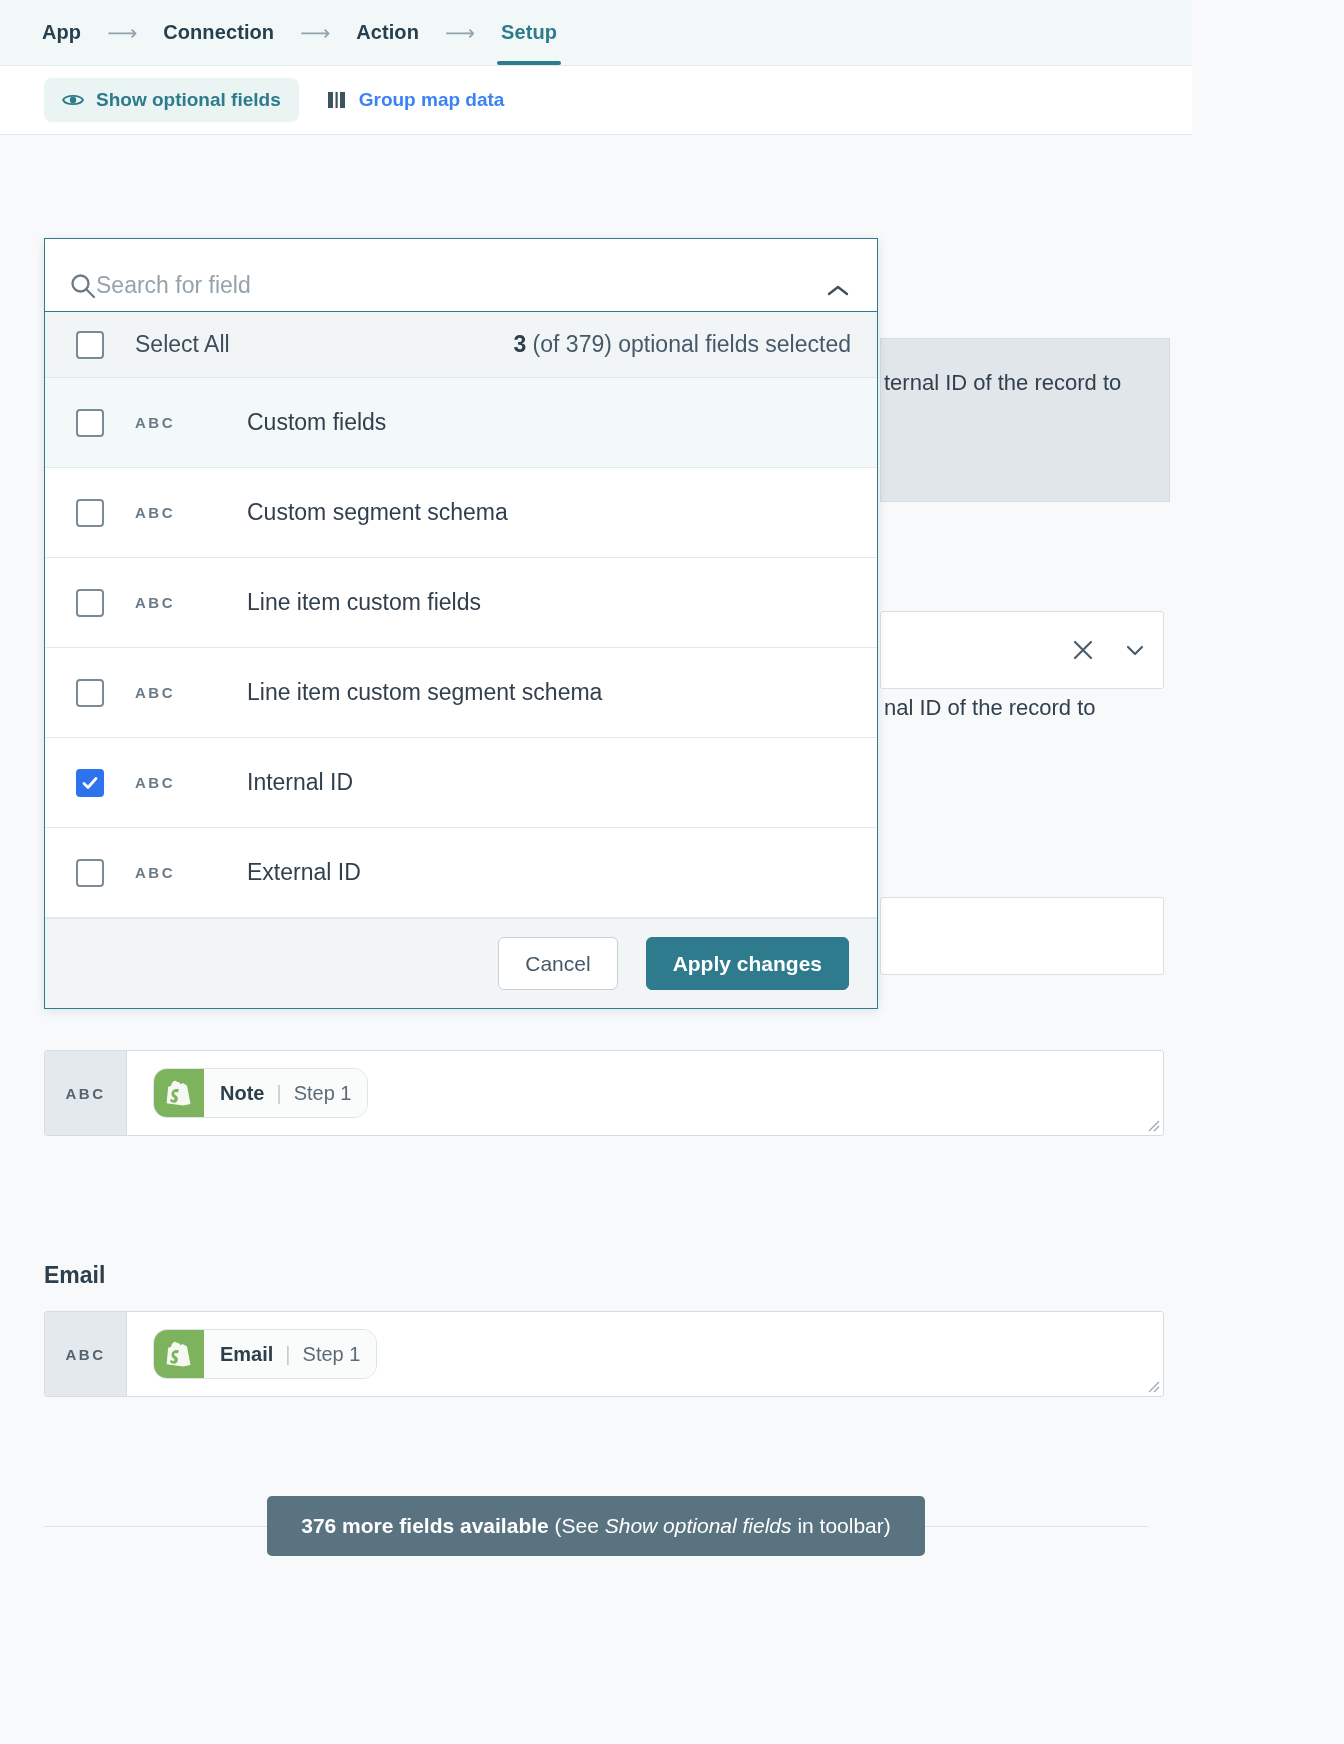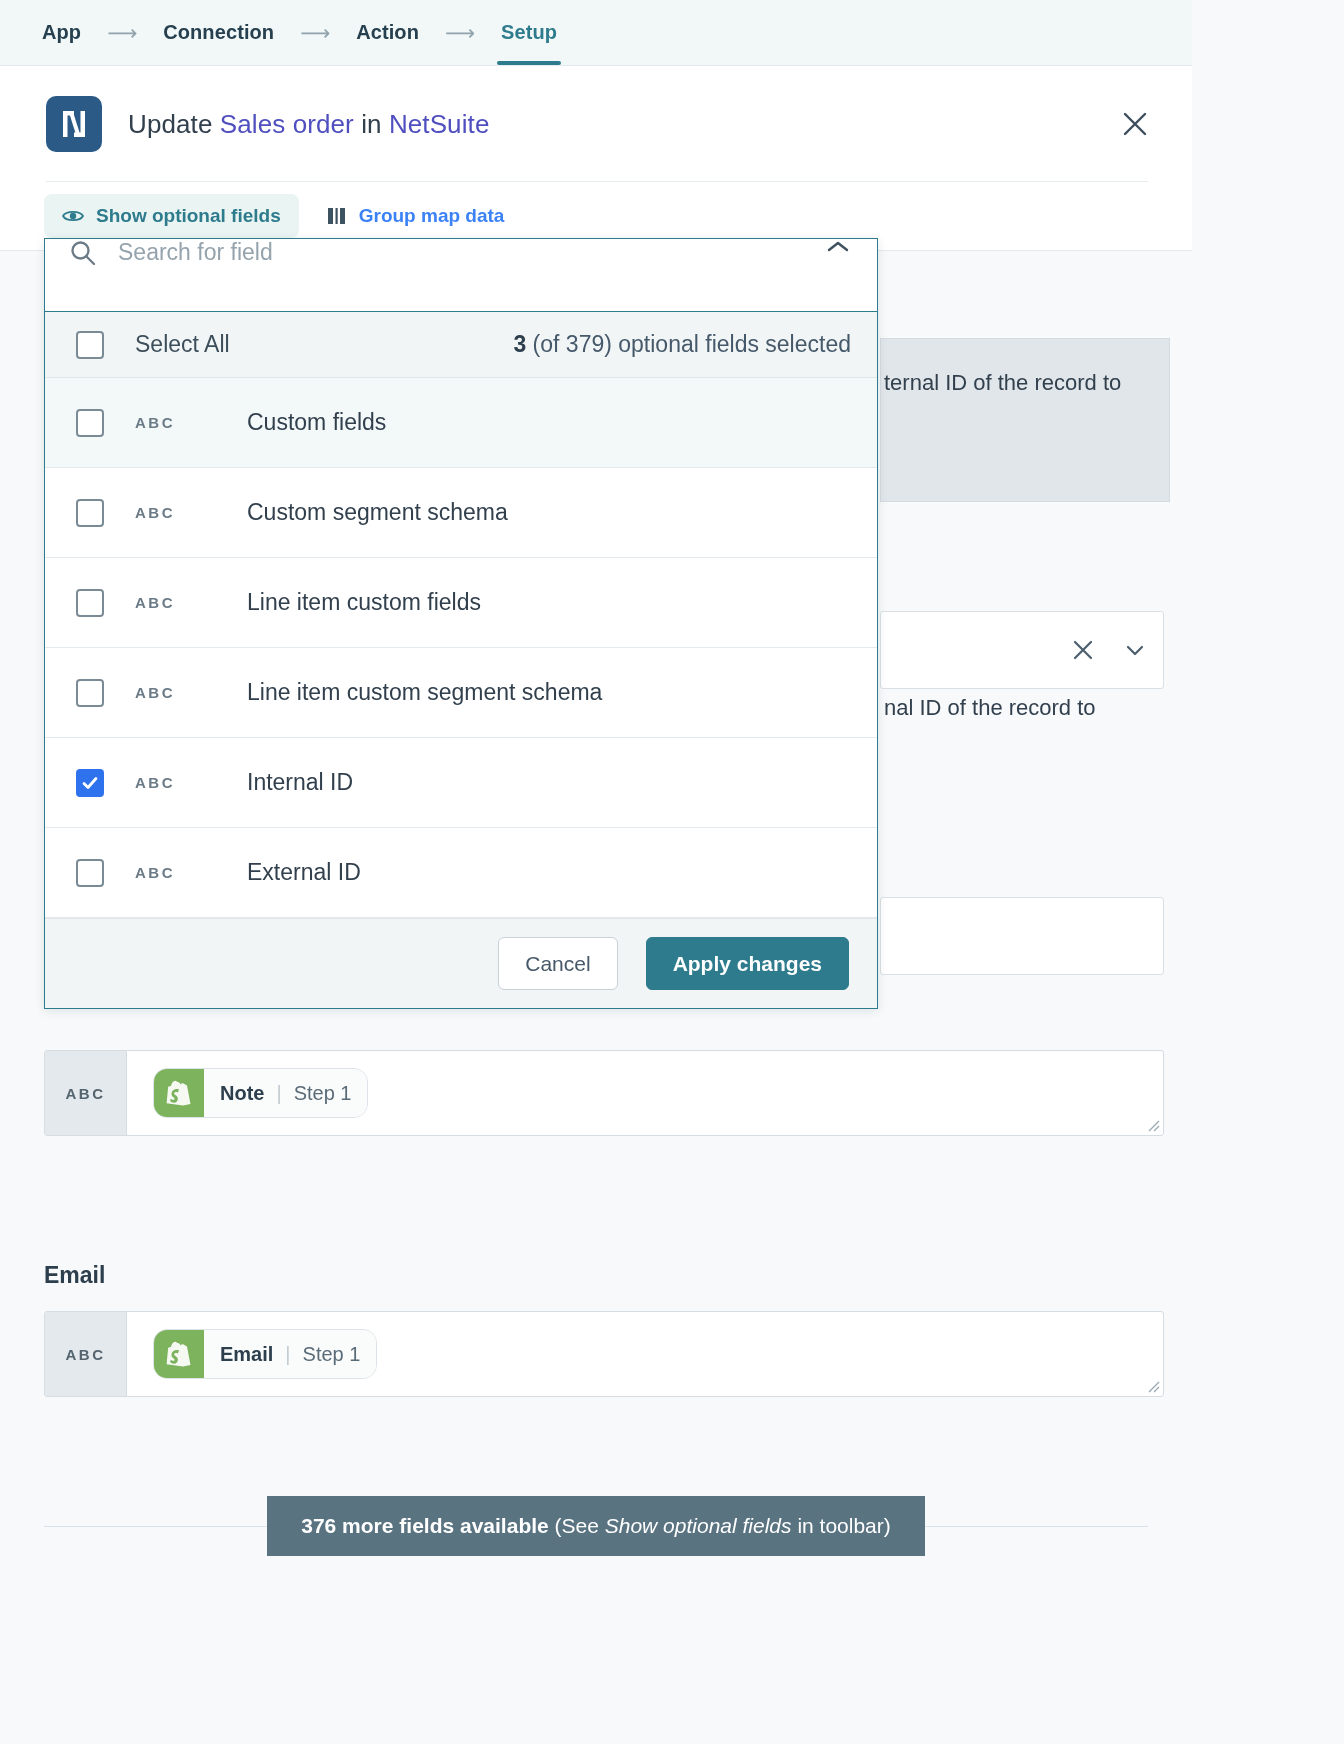--- a/index.html
+++ b/index.html
@@ -157,38 +157,38 @@
   }
 
   
   .more-banner-wrap {
     position: absolute; left: 44px; right: 44px; top: 1496px;
     display: flex; align-items: center; gap: 0;
   }
   .more-rule { flex: 1; height: 1px; background: #dbe2e7; }
   .more-pill {
     background: #5a7381; color: #ffffff;
-    padding: 18px 34px; border-radius: 0;
+    padding: 18px 34px; border-radius: 5px;
     font-size: 21px; white-space: nowrap;
   }
   .more-pill b { font-weight: bold; }
   .more-pill i { font-style: italic; }
 
   
   .dropdown {
     position: absolute; left: 44px; top: 238px;
     width: 834px;
     background: #ffffff;
     border: 1px solid #2d7b8c;
     box-shadow: 0 2px 10px rgba(20,40,60,.10);
     z-index: 20;
   }
   .dd-search {
-    height: 73px; display: flex; align-items: flex-start;
-    padding: 0 26px 12px 24px; gap: 22px;
+    height: 73px; display: flex; align-items: flex-end;
+    padding: 0 26px 12px 24px; 
     border-bottom: 1px solid #2d7b8c;
     background: #fff;
   }
   .dd-search .s-icon { color: #6b7b88; display:flex; }
   .dd-search input {
     flex: 1; border: none; outline: none;
     font-size: 23px; color: #32404e;
     font-family: "Liberation Sans", sans-serif;
     background: transparent;
   }
@@ -252,38 +252,20 @@
     <span class="crumb">App</span>
     <span class="arrow">⟶</span>
     <span class="crumb">Connection</span>
     <span class="arrow">⟶</span>
     <span class="crumb">Action</span>
     <span class="arrow">⟶</span>
     <span class="crumb active" id="crumb-setup">Setup</span>
     <span class="crumb-underline" id="crumb-underline" style="left: 497.016px; width: 64.0625px;"></span>
   </div>
 
-  <div class="title-row">
-    <span class="app-logo">
-      <svg width="34" height="34" viewBox="0 0 34 34">
-        <path d="M6 4 h11 v4.5 h-6.5 v21.5 H6 Z" fill="#ffffff"></path>
-        <path d="M28 30 h-11 v-4.5 h6.5 V4 H28 Z" fill="#ffffff"></path>
-        <path d="M11.5 4 h4.2 l7 22 h-4.2 Z" fill="#ffffff"></path>
-      </svg>
-    </span>
-    <span class="title-text">
-      <span>Update </span><span class="lnk">Sales order</span><span> in </span><span class="lnk">NetSuite</span>
-    </span>
-    <span class="close-btn">
-      <svg width="30" height="30" viewBox="0 0 30 30">
-        <path d="M5 5 L25 25 M25 5 L5 25" stroke="#3d4d5c" stroke-width="2.4" stroke-linecap="round"></path>
-      </svg>
-    </span>
-    <span class="title-underline"></span>
-  </div>
 
   <div class="toolbar">
     <div class="tb-btn active">
       <span style="display:flex">
         <svg width="22" height="16" viewBox="0 0 22 16">
           <path d="M1 8 C4 2.5, 18 2.5, 21 8 C18 13.5, 4 13.5, 1 8 Z" fill="none" stroke="#2d7b8c" stroke-width="1.8"></path>
           <circle cx="11" cy="8" r="3.2" fill="#2d7b8c"></circle>
         </svg>
       </span>
       <span>Show optional fields</span>

